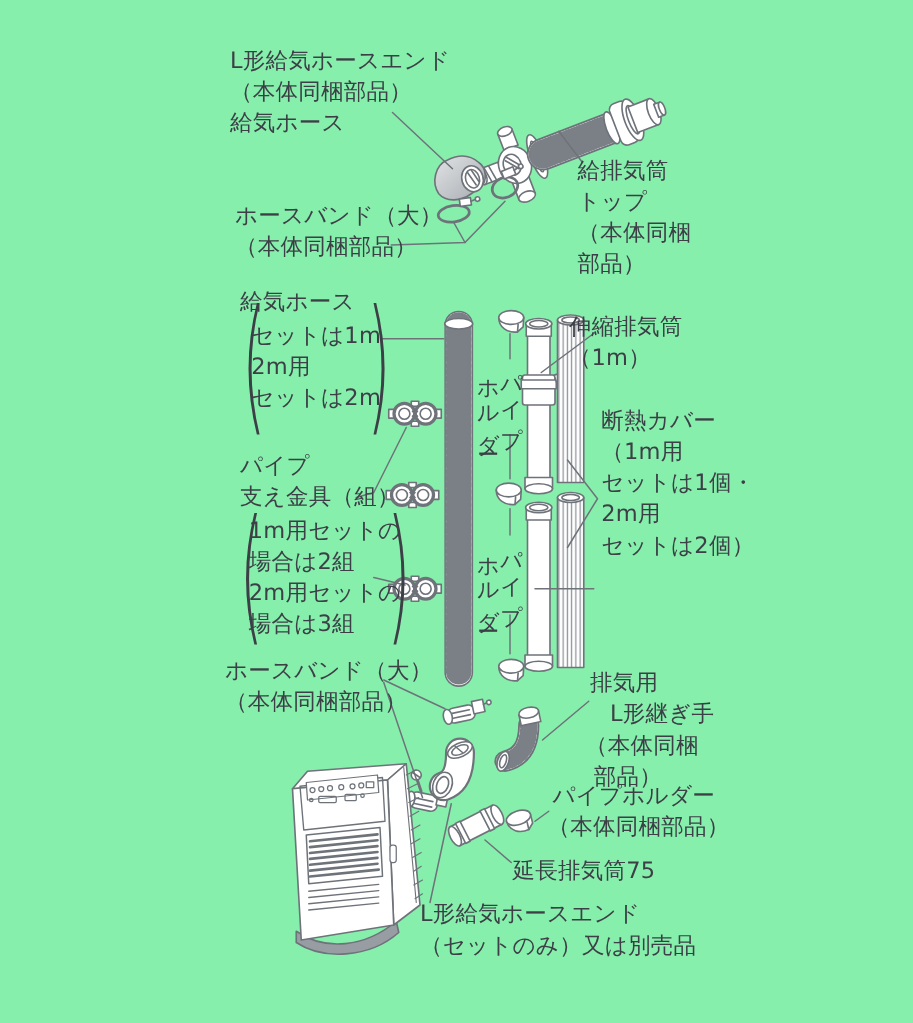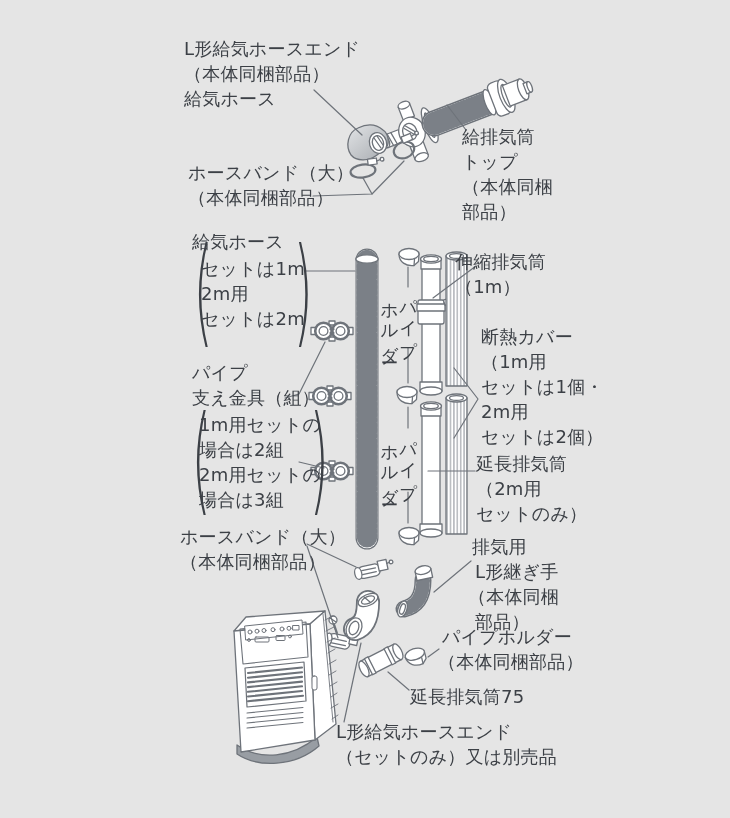--- a/index.html
+++ b/index.html
@@ -1,17 +1,17 @@
 <!DOCTYPE html>
 <html><head>
 <meta charset="utf-8">
 <style>
   html,body{margin:0;padding:0;background:#ffffff;}
   .stage{
-    position:relative;width:730px;height:818px;background:#e5e5e5;overflow:hidden;
+    position:relative;width:730px;height:818px;background:#86efac;overflow:hidden;
     font-family:"DejaVu Sans","Liberation Sans",sans-serif;
     color:#3c4046;
   }
   .stage svg{position:absolute;left:0;top:0;}
   .lbl{position:absolute;font-size:18px;line-height:25px;white-space:nowrap;letter-spacing:.2px;}
   .lbl .ln{height:25px;}
   .pgroup{position:relative;display:inline-block;padding:0 15px;margin-top:2px;}
   .bp{
     position:absolute;top:50%;font-size:118px;line-height:100px;font-weight:300;
     transform:translateY(-53%) scaleX(.42);color:#3c4046;
@@ -385,34 +385,29 @@
 </div>
 
 <div class="lbl" style="left:481px;top:324px">
   <div class="ln">断熱カバー</div>
   <div class="ln">（1m用</div>
   <div class="ln">セットは1個・</div>
   <div class="ln">2m用</div>
   <div class="ln">セットは2個）</div>
 </div>
 
-<div class="lbl" style="left:476px;top:451px">
-  <div class="ln">延長排気筒</div>
-  <div class="ln">（2m用</div>
-  <div class="ln">セットのみ）</div>
-</div>
 
 <div class="lbl" style="left:180px;top:524px">
   <div class="ln">ホースバンド（大）</div>
   <div class="ln">（本体同梱部品）</div>
 </div>
 
 <div class="lbl" style="left:468px;top:534px">
   <div class="ln" style="margin-left:4px">排気用</div>
-  <div class="ln" style="margin-left:7px">L形継ぎ手</div>
+  <div class="ln" style="margin-left:20px">L形継ぎ手</div>
   <div class="ln">（本体同梱</div>
   <div class="ln" style="margin-left:7px">部品）</div>
 </div>
 
 <div class="lbl" style="left:438px;top:624px">
   <div class="ln" style="margin-left:4px">パイプホルダー</div>
   <div class="ln">（本体同梱部品）</div>
 </div>
 
 <div class="lbl" style="left:410px;top:684px">

